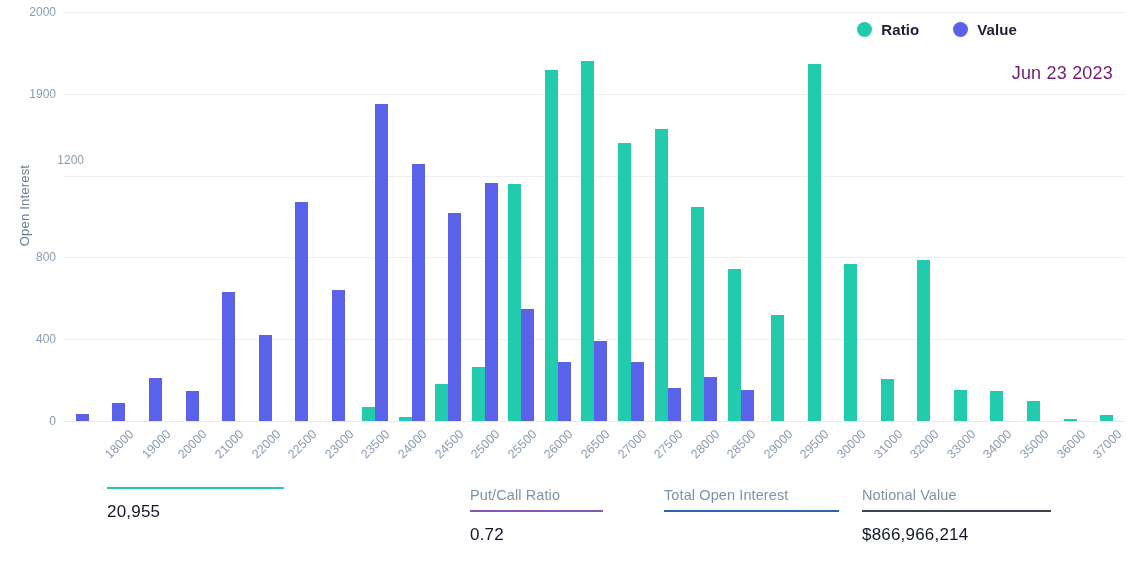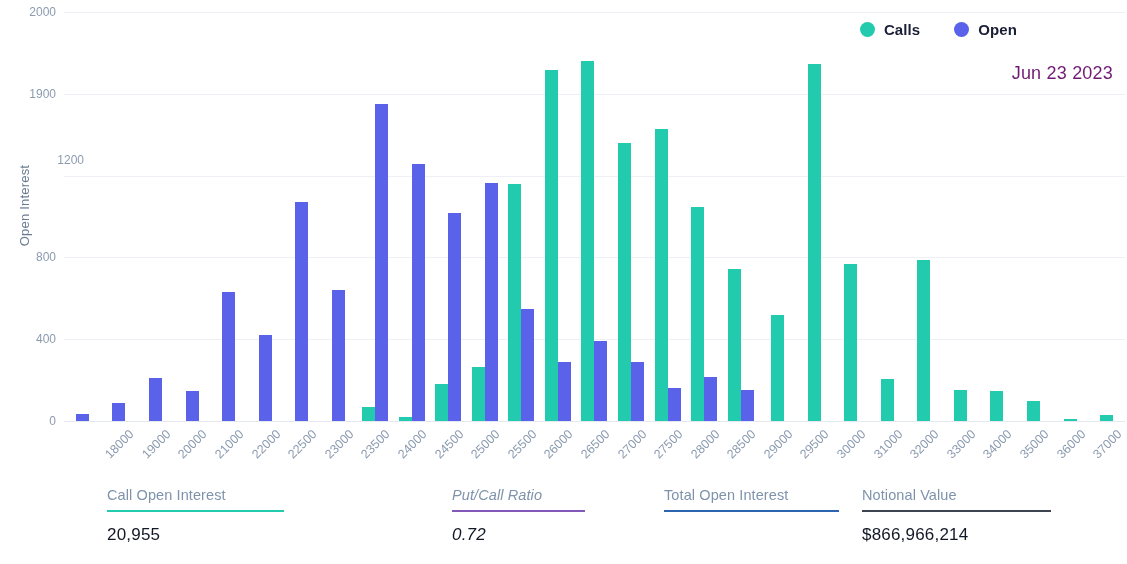--- a/index.html
+++ b/index.html
@@ -136,25 +136,25 @@
   }
 </style>
 </head>
 <body>
 
 <div id="page">
 
   <div class="legend">
     <div class="legend-item">
       <span class="legend-dot" id="dot0" style="background: rgb(35, 203, 174);"></span>
-      <span class="legend-label">Calls</span>
+      <span class="legend-label">Ratio</span>
     </div>
     <div class="legend-item">
       <span class="legend-dot" id="dot1" style="background: rgb(90, 98, 234);"></span>
-      <span class="legend-label">Open</span>
+      <span class="legend-label">Value</span>
     </div>
   </div>
 
   <div class="date-label">Jun 23 2023</div>
 
   <div class="chart-area">
     <div class="y-title">Open Interest</div>
     <div id="grid-layer">
         <div class="gridline zero" style="top: 421px;"></div>
         <div class="gridline" style="top: 339.2px;"></div>
@@ -299,25 +299,24 @@
         <div class="xtick" style="left: 970.362px;">34000</div>
         <div class="xtick" style="left: 1006.95px;">35000</div>
         <div class="xtick" style="left: 1043.53px;">36000</div>
         <div class="xtick" style="left: 1080.12px;">37000</div>
         <div class="xtick" style="left: 1116.71px;">38000</div>
       </div>
   </div>
 
   <div class="stats" id="stats">
       <div class="stat" style="left: 107px; width: 177px;">
-        <span class="stat-label">Call Open Interest</span>
         <span class="stat-rule" style="background: rgb(35, 203, 174);"></span>
         <span class="stat-value">20,955</span>
       </div>
-      <div class="stat" style="left: 452px; width: 133px; font-style: italic;">
+      <div class="stat" style="left: 470px; width: 133px;">
         <span class="stat-label">Put/Call Ratio</span>
         <span class="stat-rule" style="background: rgb(132, 88, 184);"></span>
         <span class="stat-value">0.72</span>
       </div>
       <div class="stat" style="left: 664px; width: 175px;">
         <span class="stat-label">Total Open Interest</span>
         <span class="stat-rule" style="background: rgb(45, 100, 176);"></span>
       </div>
       <div class="stat" style="left: 862px; width: 189px;">
         <span class="stat-label">Notional Value</span>

